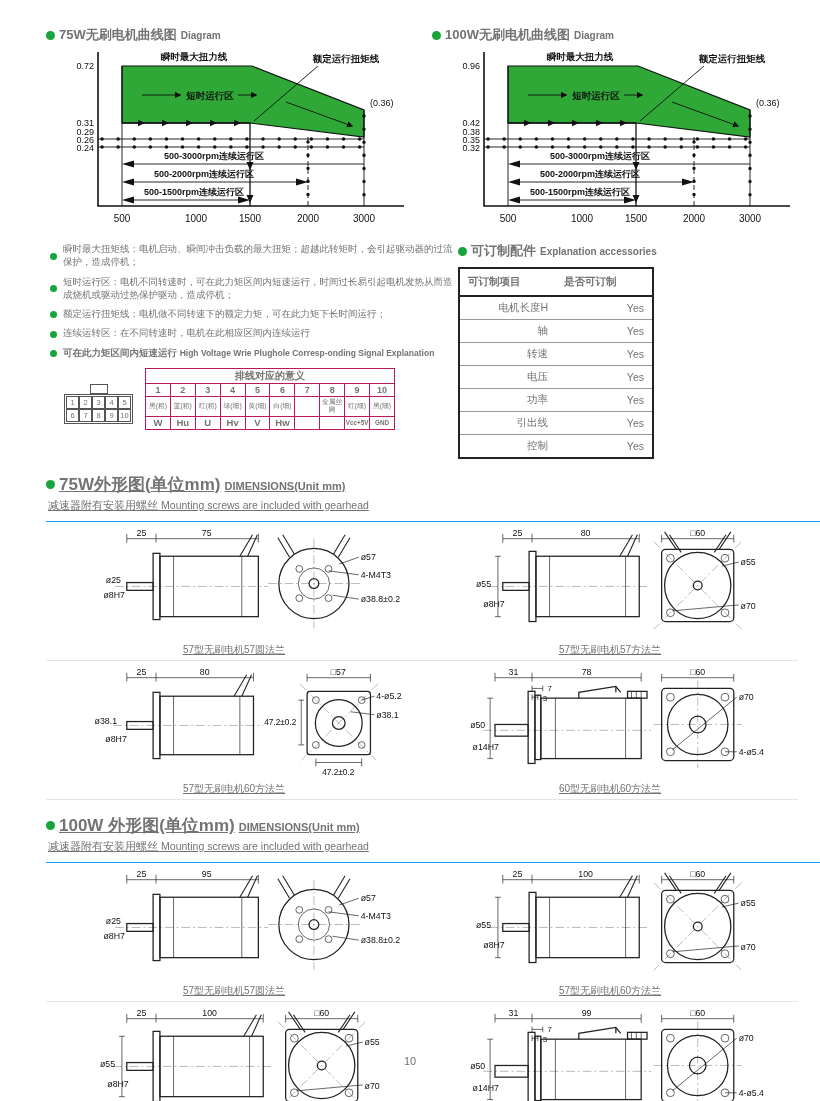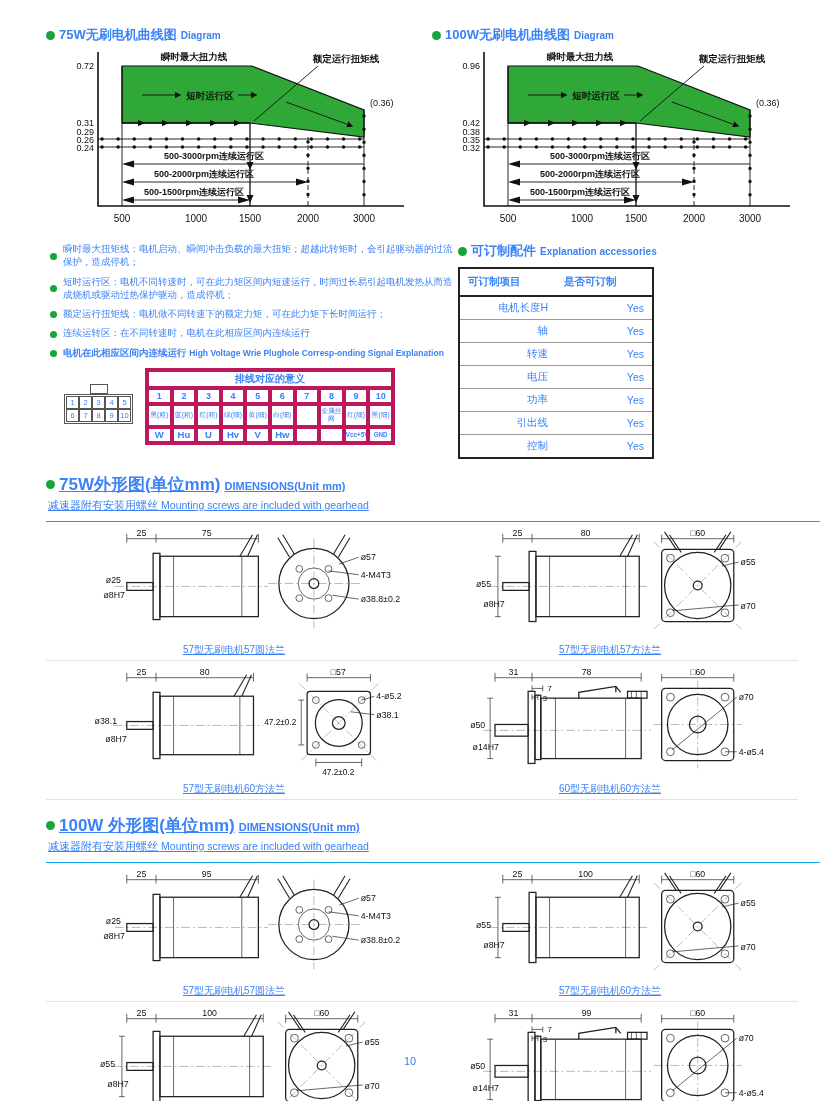--- a/index.html
+++ b/index.html
@@ -1,17 +1,17 @@
 <!DOCTYPE html>
 <html style="--chartGreen: #2fa838; --bulletGreen: #18a43c;"><head>
 <meta charset="utf-8">
 <style>
   html,body{margin:0;padding:0;background:#fff;}
   .page{width:820px;height:1101px;position:relative;background:#fff;
-        font-family:"Liberation Sans",sans-serif;color:#3b82f6;overflow:hidden;}
+        font-family:"Liberation Sans",sans-serif;color:#737373;overflow:hidden;}
   
   .sec-title{display:flex;align-items:baseline;gap:4px;}
   .dot{width:9px;height:9px;border-radius:50%;background:var(--bulletGreen,#18a43c);flex:none;align-self:center;}
   .dot.sm{width:7px;height:7px;margin-top:2px;}
   .sec-title .cn{font-weight:bold;font-size:13px;}
   .sec-title .en{font-weight:bold;font-size:10px;}
   .sec-title.lg .cn{font-size:17px;}
   .sec-title.lg .en{font-size:11px;}
   .sub{font-size:11px;margin:2px 0 0 2px;}
   .sub .en{font-size:10.5px;}
@@ -39,21 +39,21 @@
   .notes{list-style:none;margin:0;padding:0;}
   .notes li{display:flex;gap:6px;font-size:9.5px;line-height:1.4;margin-bottom:6px;}
   .notes li.b{font-weight:bold;}
   .notes li .en{font-size:8.5px;font-weight:bold;}
   .wire-row{display:flex;align-items:flex-start;gap:12px;margin-top:8px;padding-left:14px;}
   .plug{margin-top:16px;}
   .plug-tab{width:16px;height:8px;border:1.5px solid #555;margin:0 auto;}
   .plug-grid{display:grid;grid-template-columns:repeat(5,13px);border:1.5px solid #555;padding:1px;}
   .plug-cell{border:1px solid #555;font-size:7.5px;text-align:center;height:11px;line-height:11px;}
   .wire-table{border-collapse:collapse;table-layout:fixed;width:250px;}
-  .wire-table td{border:4px solid #be185d;text-align:center;padding:0;height:12px;overflow:hidden;}
+  .wire-table td{border:1px solid #be185d;text-align:center;padding:0;height:12px;overflow:hidden;}
   .wt-title{font-size:10px;font-weight:bold;height:14px;}
   .wt-num td{font-size:9px;font-weight:bold;}
   .wt-col td{font-size:6.8px;height:19px;line-height:1.15;}
   .wt-sig td{font-size:9.5px;font-weight:bold;}
   .wt-sig td.tiny{font-size:6.3px;}
   .right-col{width:210px;}
   .acc-table{width:196px;border-collapse:collapse;margin-top:7px;border:2px solid #222;font-size:10.5px;}
   .acc-table th{font-weight:bold;text-align:left;padding:6px 8px;border-bottom:2px solid #222;font-size:10.5px;}
   .acc-table td{border-bottom:1px solid #999;padding:4px 8px;text-align:right;}
   
@@ -205,21 +205,21 @@
         <li>
             <span class="dot sm"></span>
             <span>额定运行扭矩线：电机做不同转速下的额定力矩，可在此力矩下长时间运行；</span>
           </li>
         <li>
             <span class="dot sm"></span>
             <span>连续运转区：在不同转速时，电机在此相应区间内连续运行</span>
           </li>
         <li class="b">
             <span class="dot sm"></span>
-            <span><span>电机在此相应区间内连续运行</span> <span class="en">High Voltage Wrie Plughole Corresp-onding Signal Explanation</span></span>
+            <span><span>可在此力矩区间内短速运行</span> <span class="en">High Voltage Wrie Plughole Corresp-onding Signal Explanation</span></span>
           </li>
       </ul>
       <div class="wire-row">
         <div class="plug">
           <div class="plug-tab"></div>
           <div class="plug-grid">
             <span class="plug-cell">1</span>
             <span class="plug-cell">2</span>
             <span class="plug-cell">3</span>
             <span class="plug-cell">4</span>

